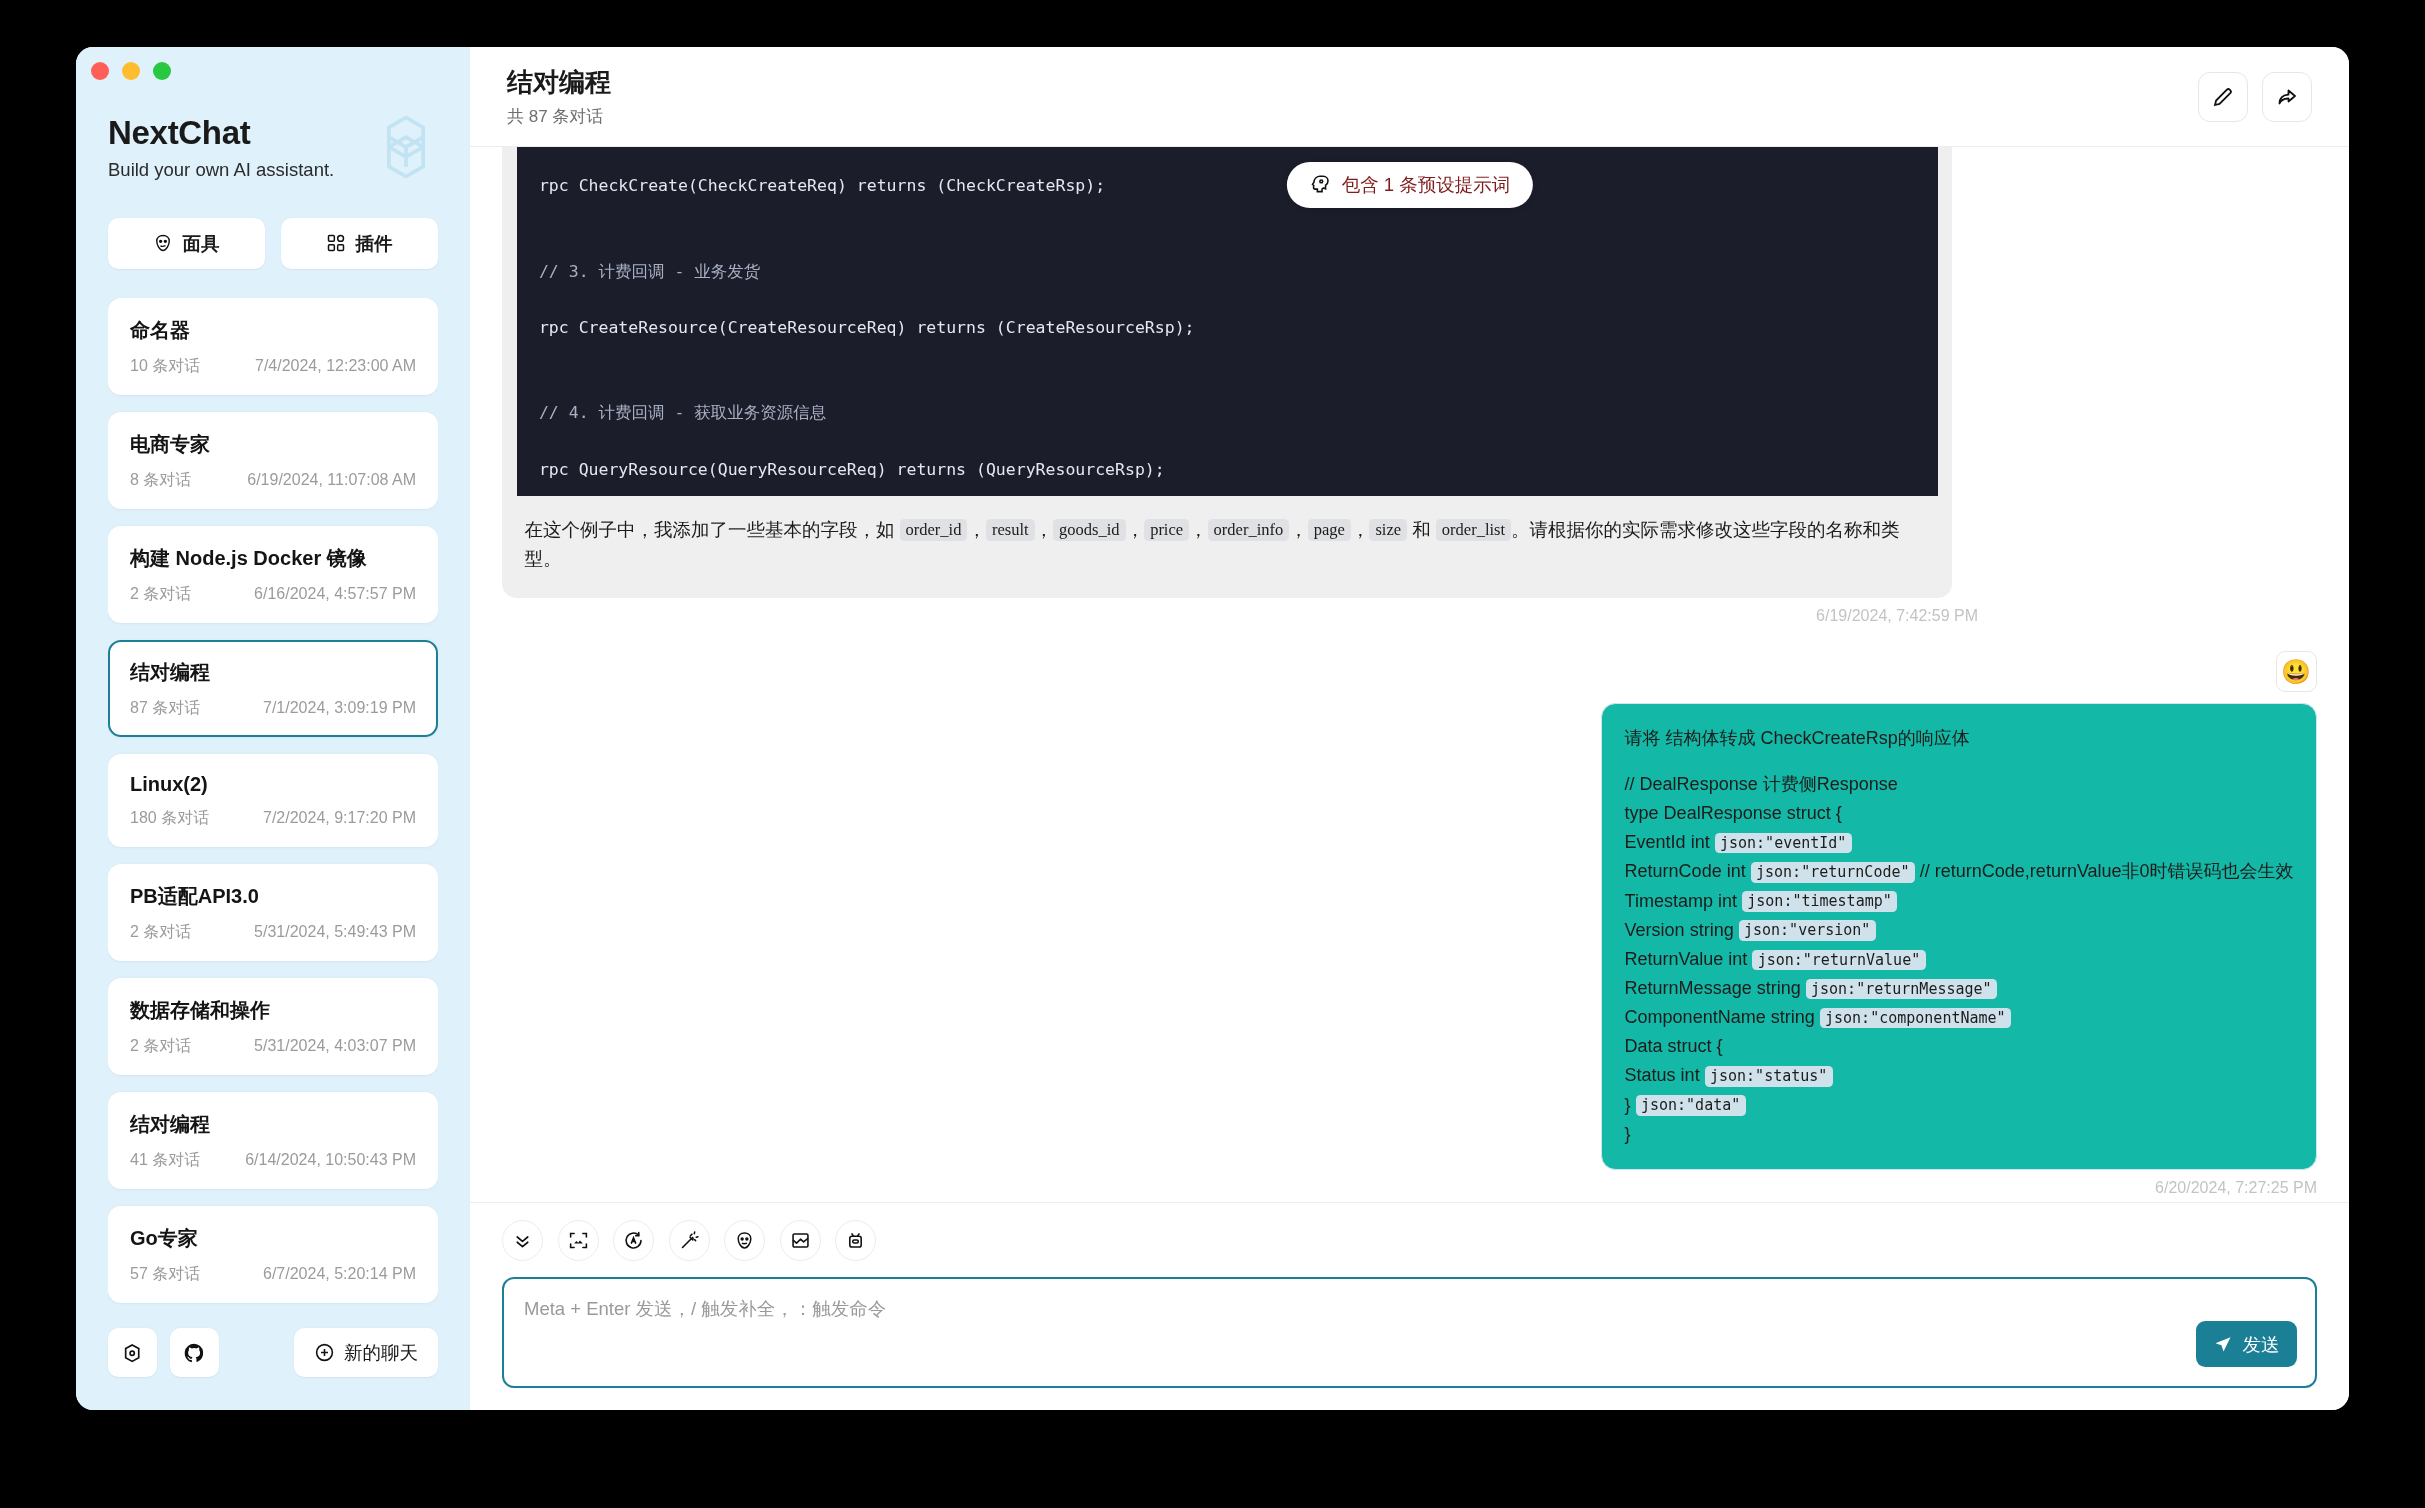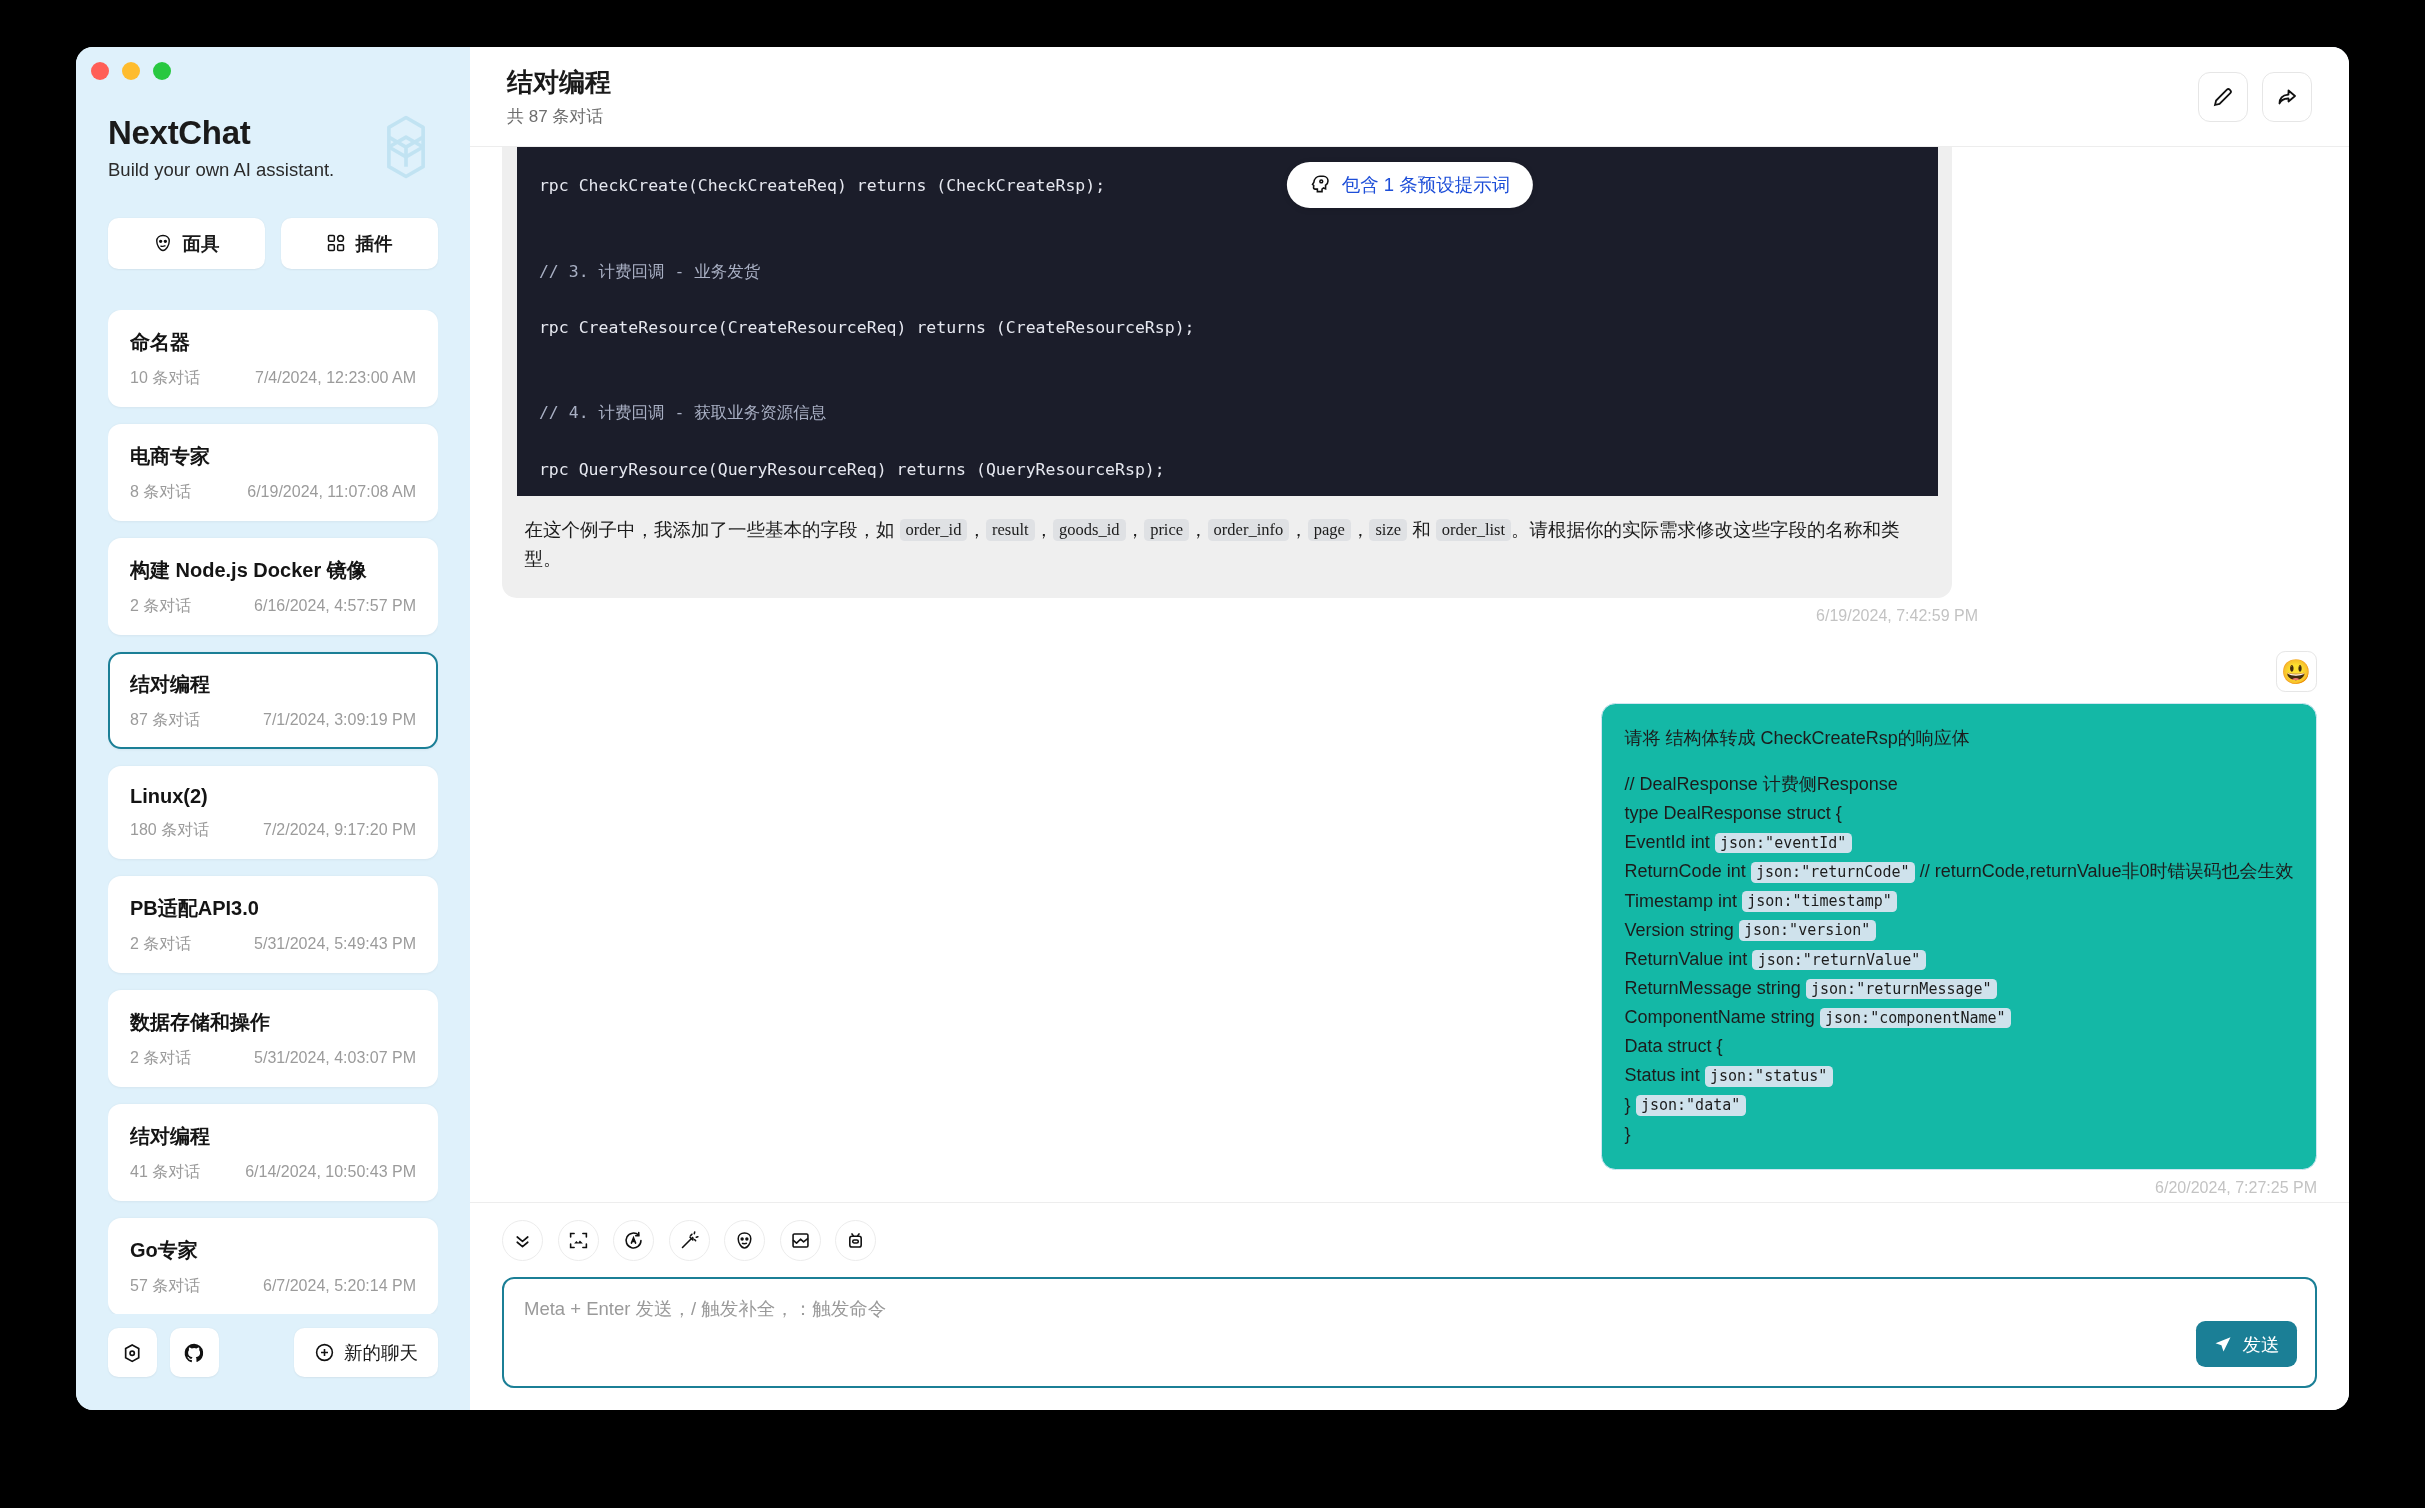--- a/index.html
+++ b/index.html
@@ -63,21 +63,21 @@
     background: #ffffff; border-radius: 10.5px;
     display: flex; align-items: center; justify-content: center; gap: 9.2px;
     font-size: 18.5px; color: #1a1a1a;
     box-shadow: 0 0.7px 2px rgba(0,0,0,.06);
     cursor: pointer;
     font-weight: bold;
   }
   .pill-btn svg { width: 20px; height: 20px; }
 
   .chat-list {
-    margin-top: 41px;
+    margin-top: 29px;
     flex: 1;
     overflow: hidden;
     position: relative;
   }
   .chat-item {
     background: #ffffff;
     border-radius: 13px;
     padding: 17px 20px 16px;
     margin-bottom: 17px;
     border: 2.6px solid transparent;
@@ -200,21 +200,21 @@
   .ts.left-align { text-align: right; }
 
   .preset-badge {
     position: absolute;
     left: 50%; transform: translateX(-50%);
     top: 14.5px;
     background: #ffffff;
     border-radius: 658px;
     padding: 10.5px 22.4px;
     display: flex; align-items: center; gap: 10.5px;
-    font-size: 18.5px; color: #1d4ed8;
+    font-size: 18.5px; color: #7f1d1d;
     box-shadow: 0 1.3px 6.6px rgba(0,0,0,.12);
     z-index: 5;
     cursor: pointer;
   }
   .preset-badge svg { width: 22.4px; height: 22.4px; }
 
   .avatar {
     width: 41px; height: 41px;
     border: 1.3px solid #e6e6e6; border-radius: 9.2px;
     background: #fff;

